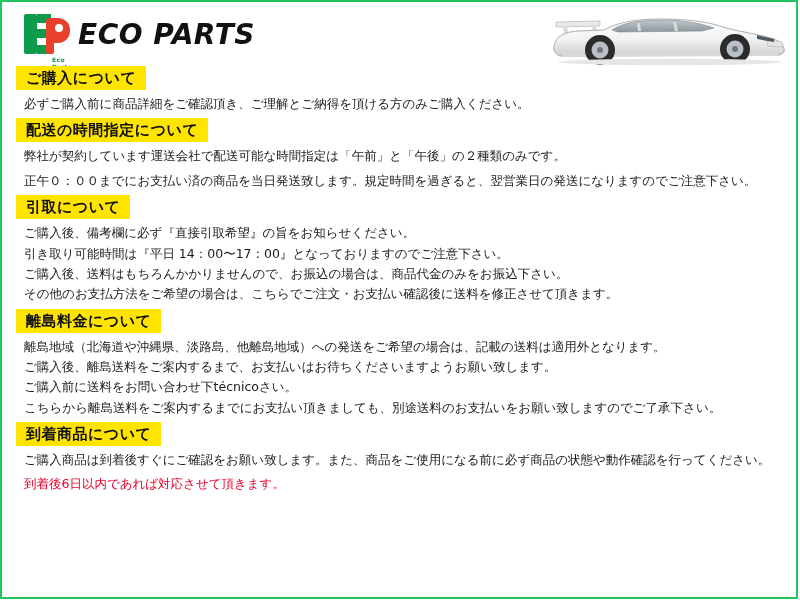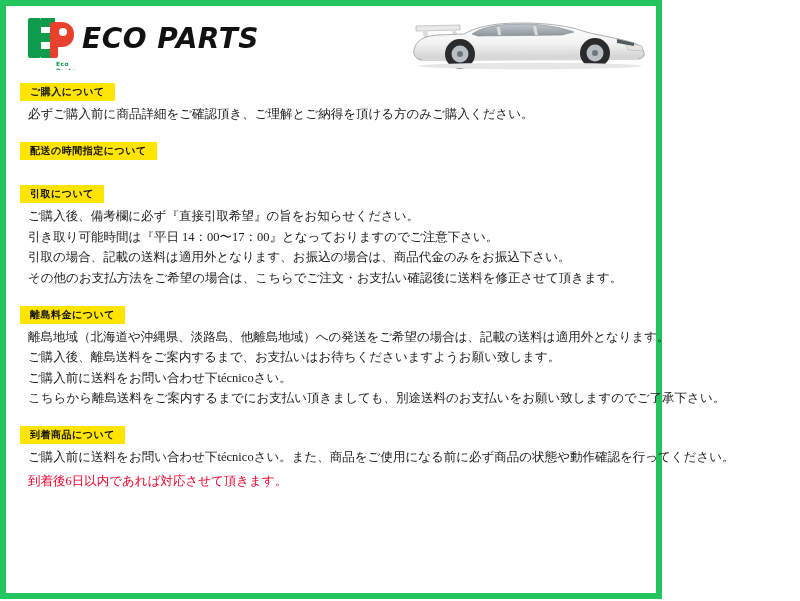--- a/index.html
+++ b/index.html
@@ -10,23 +10,23 @@
     width: 800px;
     height: 601px;
     background: #ffffff;
     font-family: "DejaVu Sans", "Liberation Sans", sans-serif;
     font-size: 12px;
     color: #1a1a1a;
     overflow: hidden;
   }
   .page {
     position: relative;
-    width: 662px;
+    width: 798px;
     height: 599px;
-    border: 6px solid #22c55e;
+    border: 2px solid #22c55e;
     box-sizing: border-box;
     background: #fff;
   }
   
   .header {
     position: relative;
     height: 64px;
     border-bottom: none;
     overflow: hidden;
   }
@@ -115,37 +115,36 @@
   }
   
   .section {
     padding: 0 0 4px 0;
   }
   .sec-title {
     display: inline-block;
     background: #ffe400;
     color: #111;
     font-weight: bold;
-    font-size: 10px;
+    font-size: 15px;
     padding: 3px 10px 3px 10px;
-    margin: 13px 0 4px 14px;
+    margin: 0 0 4px 14px;
     letter-spacing: 0.5px;
     line-height: 1.2;
   }
   .body-text {
     margin: 0 0 0 22px;
     padding: 0;
     line-height: 1.55;
     font-size: 12.5px;
     color: #1a1a1a;
   }
   .body-text p {
     margin: 0 0 1px 0;
     white-space: nowrap;
-    font-family: Liberation Serif, serif;
   }
   .red {
     color: #e8002a;
   }
   .spacer-2 { height: 3px; }
 </style>
 </head>
 <body>
 
 <div class="page">
@@ -207,50 +206,54 @@
   <div class="section">
     <div class="sec-title">ご購入について</div>
     <div class="body-text">
       <p>必ずご購入前に商品詳細をご確認頂き、ご理解とご納得を頂ける方のみご購入ください。</p>
     </div>
   </div>
 
   <div class="section">
     <div class="sec-title">配送の時間指定について</div>
     <div class="body-text">
-    </div>
-  </div>
-
-  <div class="section">
+      <p>弊社が契約しています運送会社で配送可能な時間指定は「午前」と「午後」の２種類のみです。</p>
+    </div>
+  </div>
+
+  <div class="section">
+    <div class="body-text">
+      <p>正午０：００までにお支払い済の商品を当日発送致します。規定時間を過ぎると、翌営業日の発送になりますのでご注意下さい。</p>
+    </div>
   </div>
 
   <div class="section">
     <div class="sec-title">引取について</div>
     <div class="body-text">
       <p>ご購入後、備考欄に必ず『直接引取希望』の旨をお知らせください。</p>
       <p>引き取り可能時間は『平日 14：00〜17：00』となっておりますのでご注意下さい。</p>
-      <p>引取の場合、記載の送料は適用外となります、お振込の場合は、商品代金のみをお振込下さい。</p>
+      <p>ご購入後、送料はもちろんかかりませんので、お振込の場合は、商品代金のみをお振込下さい。</p>
       <p>その他のお支払方法をご希望の場合は、こちらでご注文・お支払い確認後に送料を修正させて頂きます。</p>
     </div>
   </div>
 
   <div class="section">
     <div class="sec-title">離島料金について</div>
     <div class="body-text">
       <p>離島地域（北海道や沖縄県、淡路島、他離島地域）への発送をご希望の場合は、記載の送料は適用外となります。</p>
       <p>ご購入後、離島送料をご案内するまで、お支払いはお待ちくださいますようお願い致します。</p>
       <p>ご購入前に送料をお問い合わせ下técnicoさい。</p>
       <p>こちらから離島送料をご案内するまでにお支払い頂きましても、別途送料のお支払いをお願い致しますのでご了承下さい。</p>
     </div>
   </div>
 
   <div class="section">
     <div class="sec-title">到着商品について</div>
     <div class="body-text">
-      <p>ご購入前に送料をお問い合わせ下técnicoさい。また、商品をご使用になる前に必ず商品の状態や動作確認を行ってください。</p>
+      <p>ご購入商品は到着後すぐにご確認をお願い致します。また、商品をご使用になる前に必ず商品の状態や動作確認を行ってください。</p>
       <div class="spacer-2"></div>
       <p class="red">到着後6日以内であれば対応させて頂きます。</p>
     </div>
     
     
     
     
     
   </div>
 

